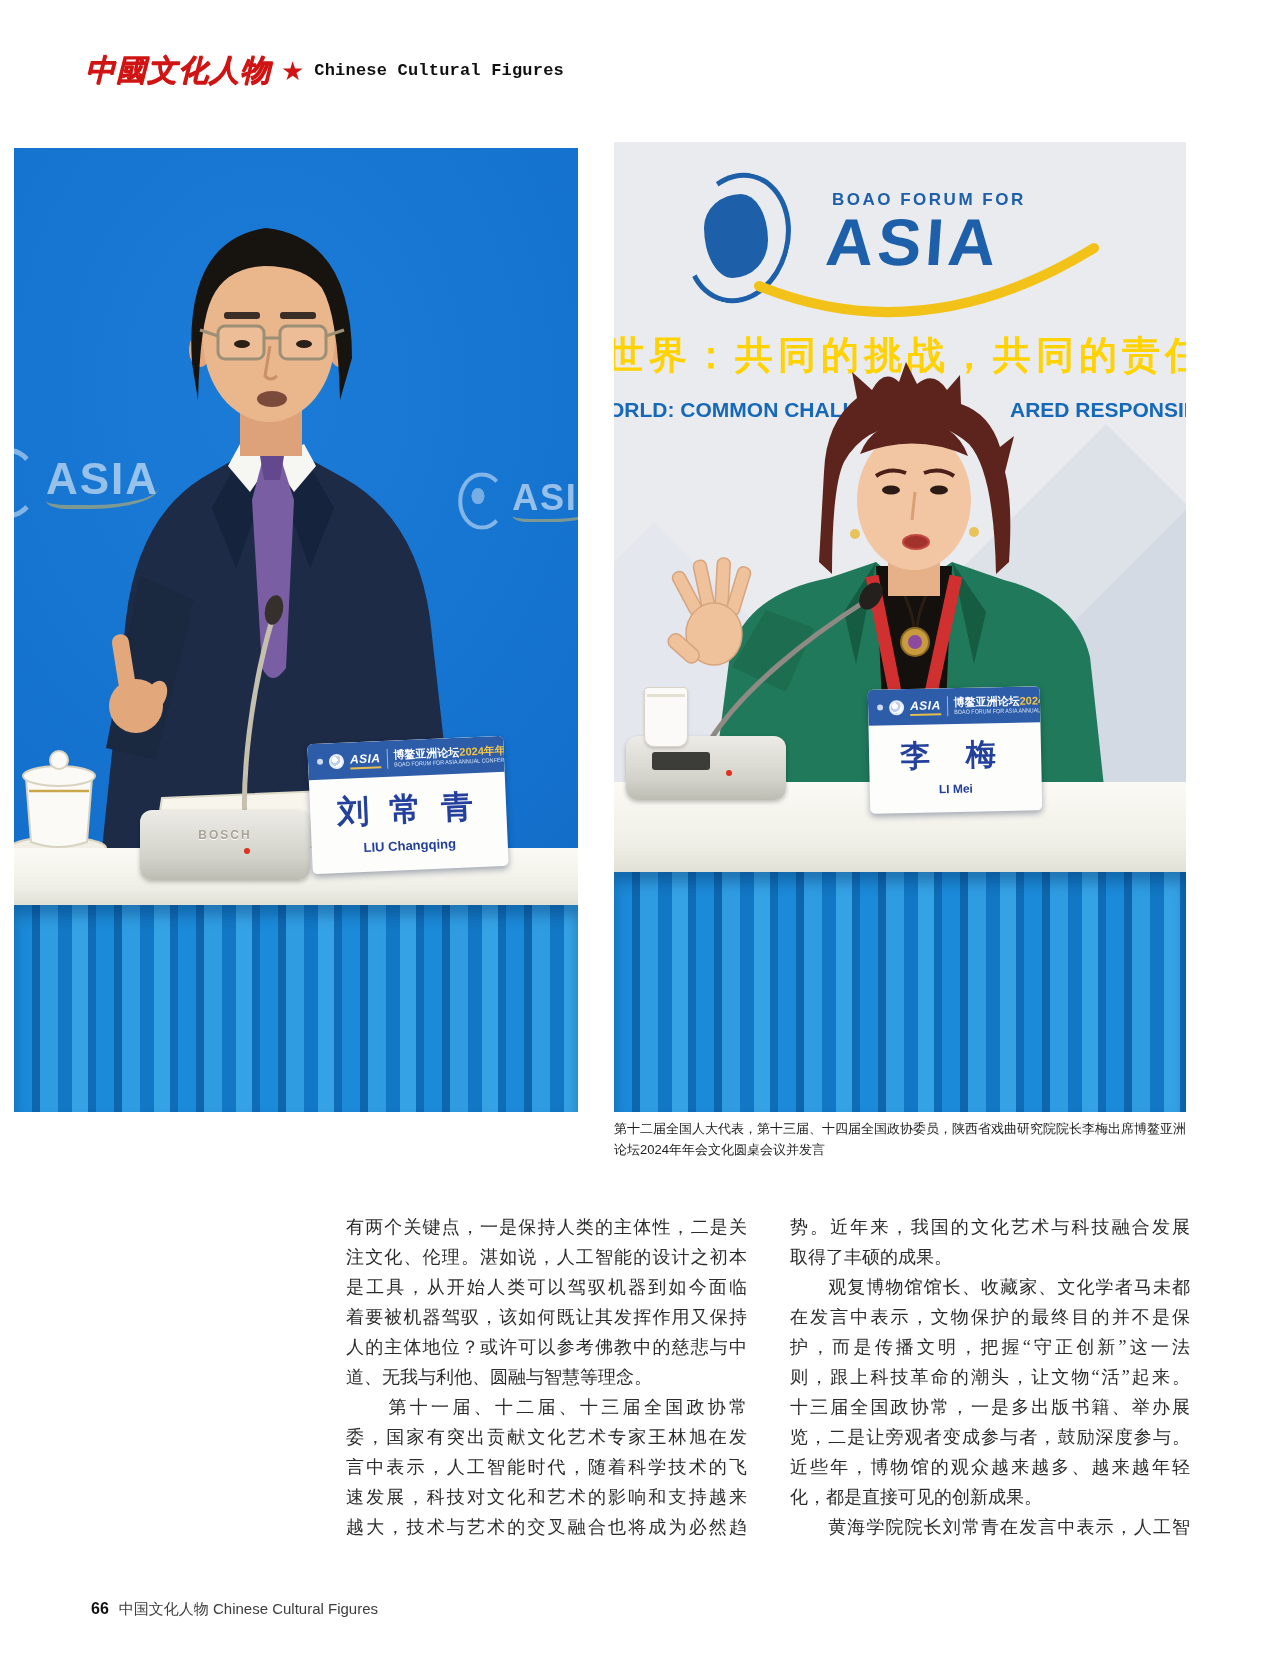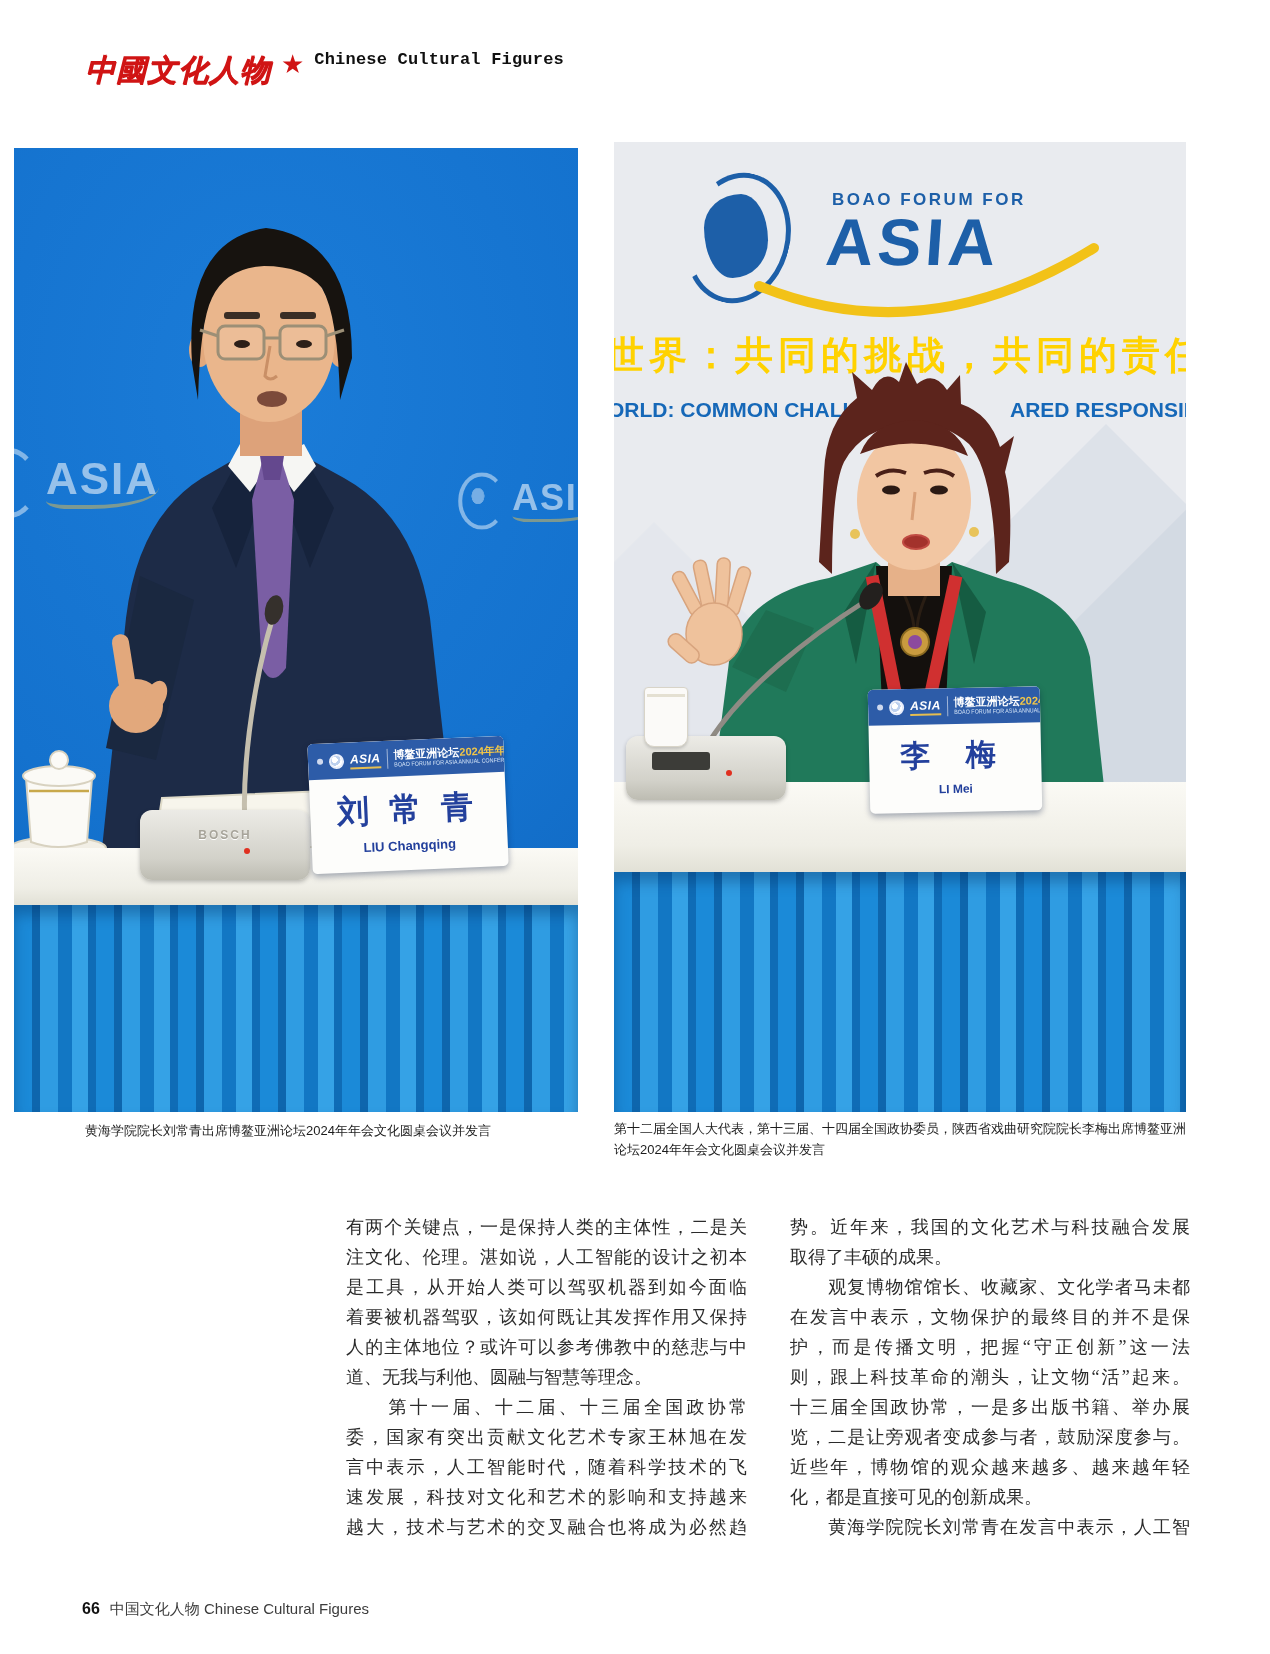--- a/index.html
+++ b/index.html
@@ -13,21 +13,21 @@
     --body_text:#2b2b2b;
   }
   *{margin:0;padding:0;box-sizing:border-box;}
   html,body{background:#888;}
   .page{
     position:relative;width:1270px;height:1654px;background:#ffffff;
     margin:0 auto;overflow:hidden;
     font-family:"Liberation Sans",sans-serif;color:#222;
   }
   
-  .masthead{position:absolute;left:85px;top:50px;height:40px;display:flex;align-items:flex-start;gap:10px;}
+  .masthead{position:absolute;left:85px;top:50px;height:40px;display:flex;align-items:center;gap:10px;}
   .masthead .cn{
     font-family:"Liberation Serif","DejaVu Serif",serif;
     font-size:30px;font-weight:bold;font-style:italic;
     color:var(--masthead_red);letter-spacing:1px;
     text-shadow:0.6px 0.6px 0 var(--masthead_red);
   }
   .masthead .star{color:var(--masthead_red);font-size:26px;line-height:1;transform:translateY(1px);}
   .masthead .en{font-size:17px;font-weight:bold;color:#101010;letter-spacing:0.2px;font-family:Liberation Mono, monospace;}
 
   
@@ -135,21 +135,21 @@
 
   .col{position:absolute;top:1212px;width:401px;
     font-family:"Liberation Serif","DejaVu Serif",serif;
     font-size:18px;color:var(--body_text);margin-left:40px;}
   .col1{left:306px;}
   .col2{left:750px;width:400px;}
   .line{height:30px;line-height:30px;text-align:justify;text-align-last:justify;white-space:nowrap;}
   .line.short{text-align-last:left;}
 
   .footer{position:absolute;left:82px;top:1600px;display:flex;align-items:baseline;gap:10px;}
-  .footer .pg{font-size:16px;font-weight:bold;color:#111;}
+  .footer .pg{font-size:16px;font-weight:bold;color:#111;margin-left:9px;}
   .footer .ft{font-size:15px;color:#3c3c3c;}
 </style>
 </head>
 <body>
 
 <div class="page">
 
   <div class="masthead">
     <span class="cn">中國文化人物</span>
     <span class="star">★</span>
@@ -311,21 +311,20 @@
           <span class="forum-en">BOAO FORUM FOR ASIA ANNUAL CONFERENCE 2024</span>
         </span>
       </div>
       <div class="name-cn">李 梅</div>
       <div class="name-en">LI Mei</div>
     </div>
 
     <div class="curtain"></div>
   </div>
 
-  <div class="caption caption-left">黄海学院院长刘常青出席博鳌亚洲论坛2024年年会文化圆桌会议并发言</div>
   <div class="caption caption-right">第十二届全国人大代表，第十三届、十四届全国政协委员，陕西省戏曲研究院院长李梅出席博鳌亚洲论坛2024年年会文化圆桌会议并发言</div>
 
   <div class="col col1">
     <div class="line">有两个关键点，一是保持人类的主体性，二是关</div>
     <div class="line">注文化、伦理。湛如说，人工智能的设计之初本</div>
     <div class="line">是工具，从开始人类可以驾驭机器到如今面临</div>
     <div class="line">着要被机器驾驭，该如何既让其发挥作用又保持</div>
     <div class="line">人的主体地位？或许可以参考佛教中的慈悲与中</div>
     <div class="line short">道、无我与利他、圆融与智慧等理念。</div>
     <div class="line">　　第十一届、十二届、十三届全国政协常</div>

